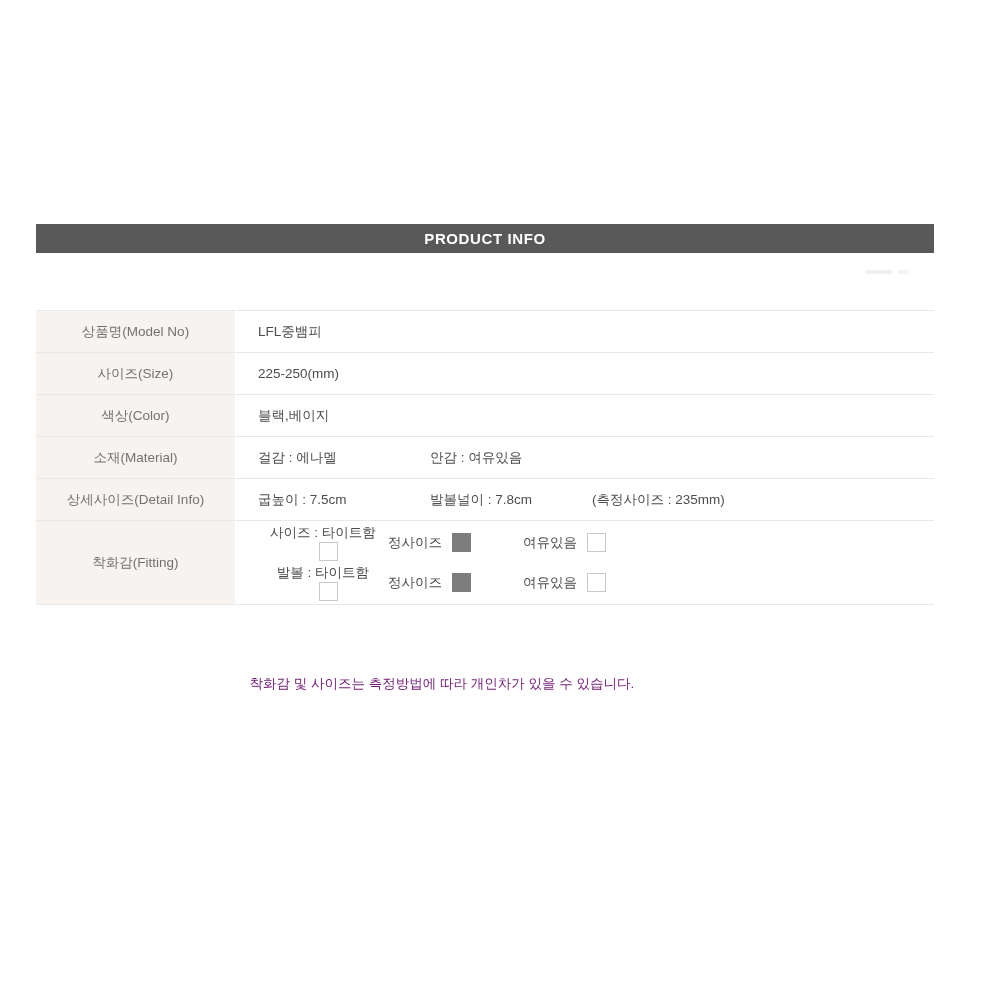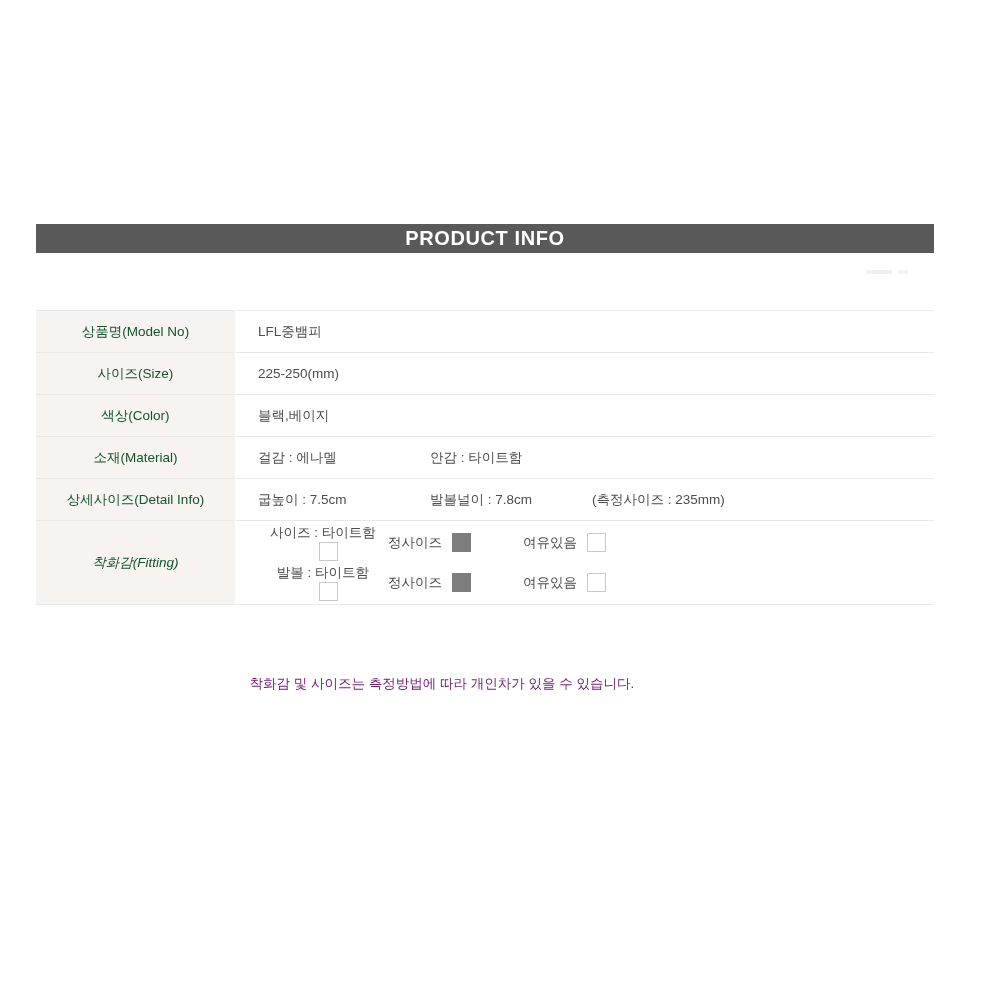--- a/index.html
+++ b/index.html
@@ -25,21 +25,21 @@
     position: absolute;
     left: 36px;
     top: 224px;
     width: 898px;
     height: 29px;
     background: #595959;
     color: #ffffff;
     display: flex;
     align-items: center;
     justify-content: center;
-    font-size: 20px;
+    font-size: 15px;
     letter-spacing: 0.6px;
     font-weight: bold;
   }
   
   .faint-mark {
     position: absolute;
     top: 270px;
     left: 866px;
     width: 26px;
     height: 4px;
@@ -64,38 +64,37 @@
   }
   .info-table tr {
     border-bottom: 1px solid #e8e8e8;
   }
   .info-table tr:first-child {
     border-top: 1px solid #e8e8e8;
   }
   .info-table th {
     width: 199px;
     background: #f6f3f1;
-    color: #14532d;
+    color: #737373;
     font-size: 13.5px;
     font-weight: normal;
     text-align: center;
     padding: 0;
     height: 41px;
     border-right: 1px solid #ffffff;
   }
   .info-table td {
     padding: 0 0 0 22px;
     font-size: 13.5px;
     color: #4d4d4d;
     height: 41px;
     vertical-align: middle;
   }
   .row-fitting th {
     height: 83px;
-    font-style: italic;
   }
   .row-fitting td {
     height: 83px;
     padding-top: 0;
   }
   .cell-flex {
     display: flex;
     align-items: flex-end;
   }
   .seg {
@@ -172,21 +171,21 @@
       </tr>
       <tr>
         <th>색상(Color)</th>
         <td>블랙,베이지</td>
       </tr>
       <tr>
         <th>소재(Material)</th>
         <td>
           <div class="cell-flex">
             <span class="seg m-outer">걸감 : 에나멜</span>
-            <span class="seg m-inner">안감 : 타이트함</span>
+            <span class="seg m-inner">안감 : 여유있음</span>
           </div>
         </td>
       </tr>
       <tr>
         <th>상세사이즈(Detail Info)</th>
         <td>
           <div class="cell-flex">
             <span class="seg d-a">굽높이 : 7.5cm</span>
             <span class="seg d-b">발볼널이 : 7.8cm</span>
             <span class="seg d-c">(측정사이즈 : 235mm)</span>

